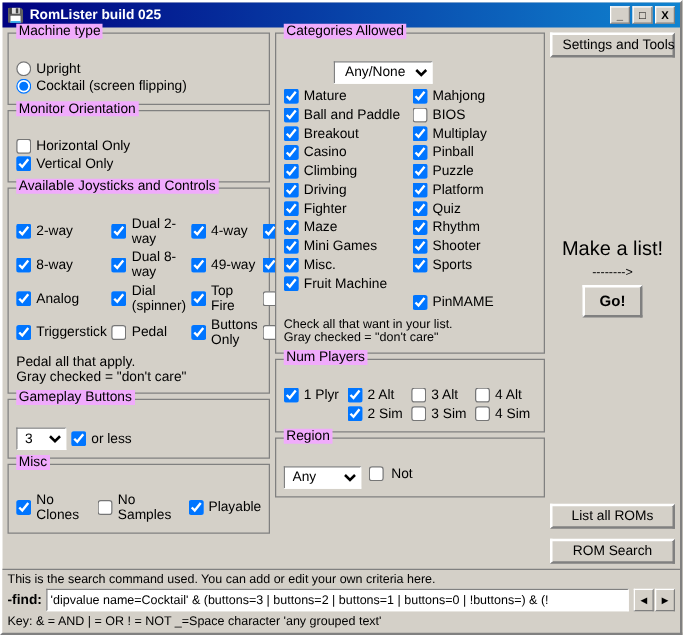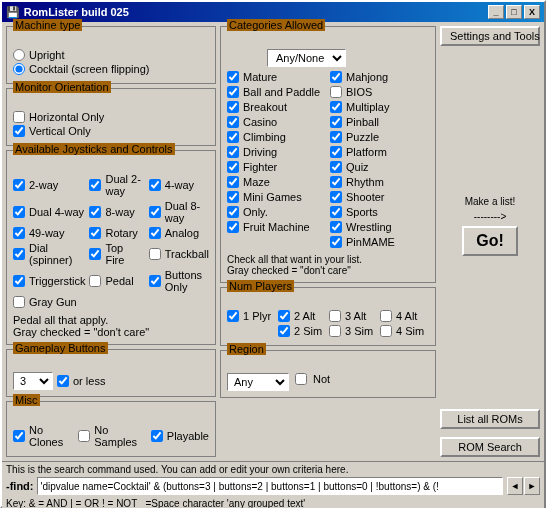--- a/index.html
+++ b/index.html
@@ -75,73 +75,73 @@
       border: 1px solid #808080;
       border-top: 1px solid #808080;
       padding: 4px 6px 6px 6px;
       position: relative;
       background: #d4d0c8;
     }
     .groupbox-title {
       position: absolute;
       top: -8px;
       left: 6px;
-      background: #a16207;
+      background: #f0abfc;
       padding: 0 2px;
       font-size: 11px;
     }
     .groupbox-inner {
       margin-top: 18px;
     }
     .radio-row, .check-row {
       display: flex;
       align-items: center;
       gap: 4px;
       margin-bottom: 2px;
     }
     input[type=radio], input[type=checkbox] {
       width: 12px; height: 12px;
       margin: 0;
       cursor: pointer;
     }
     .two-col {
       display: grid;
-      grid-template-columns: 1fr 1fr 1fr;
+      grid-template-columns: 1fr 1fr 1fr 1fr;
       gap: 1px 4px;
     }
     .win-btn {
       background: #d4d0c8;
       border: 2px solid;
       border-color: #fff #808080 #808080 #fff;
       padding: 2px 8px;
       font-size: 11px;
       font-family: "MS Sans Serif", Arial, sans-serif;
       cursor: pointer;
       white-space: nowrap;
     }
     .go-btn {
       background: #d4d0c8;
       border: 2px solid;
       border-color: #fff #808080 #808080 #fff;
       padding: 4px 12px;
-      font-size: 16px;
+      font-size: 12px;
       font-weight: bold;
       cursor: pointer;
       font-family: "MS Sans Serif", Arial, sans-serif;
     }
     .arrow-area {
       display: flex;
       align-items: center;
       justify-content: center;
       font-size: 14px;
       color: #000;
     }
     .make-list-label {
       text-align: center;
-      font-size: 10px;
+      font-size: 16px;
       margin-bottom: 4px;
     }
     .spacer { flex: 1; }
     .categories-grid {
       display: grid;
       grid-template-columns: 1fr 1fr;
       gap: 1px 4px;
     }
     .any-none-row {
       display: flex;
@@ -486,33 +486,29 @@
             <div class="check-row">
               <input type="checkbox" checked="" style="">
               <label>Mini Games</label>
             </div>
             <div class="check-row">
               <input type="checkbox" checked="" style="">
               <label>Shooter</label>
             </div>
             <div class="check-row">
               <input type="checkbox" checked="" style="">
-              <label>Only.</label>
+              <label>Misc.</label>
             </div>
             <div class="check-row">
               <input type="checkbox" checked="" style="">
               <label>Sports</label>
             </div>
             <div class="check-row">
               <input type="checkbox" checked="" style="">
               <label>Fruit Machine</label>
-            </div>
-            <div class="check-row">
-              <input type="checkbox" checked="" style="">
-              <label>Wrestling</label>
             </div>
             <div style="grid-column:1/2;"></div>
             <div class="check-row">
               <input type="checkbox" checked="" style="">
               <label>PinMAME</label>
             </div>
           </div>
           <div style="margin-top:4px; font-size:10px;">
             <div>Check all that want in your list.</div>
             <div>Gray checked = "don't care"</div>

